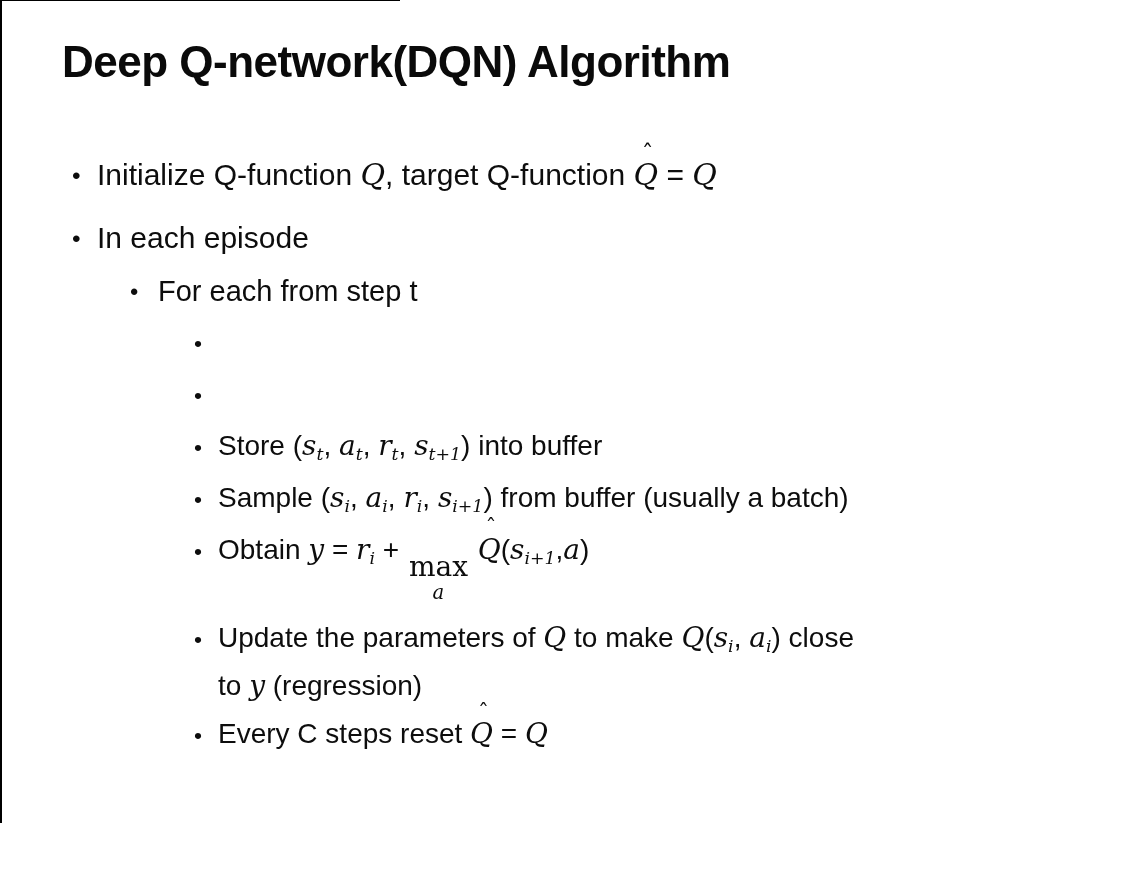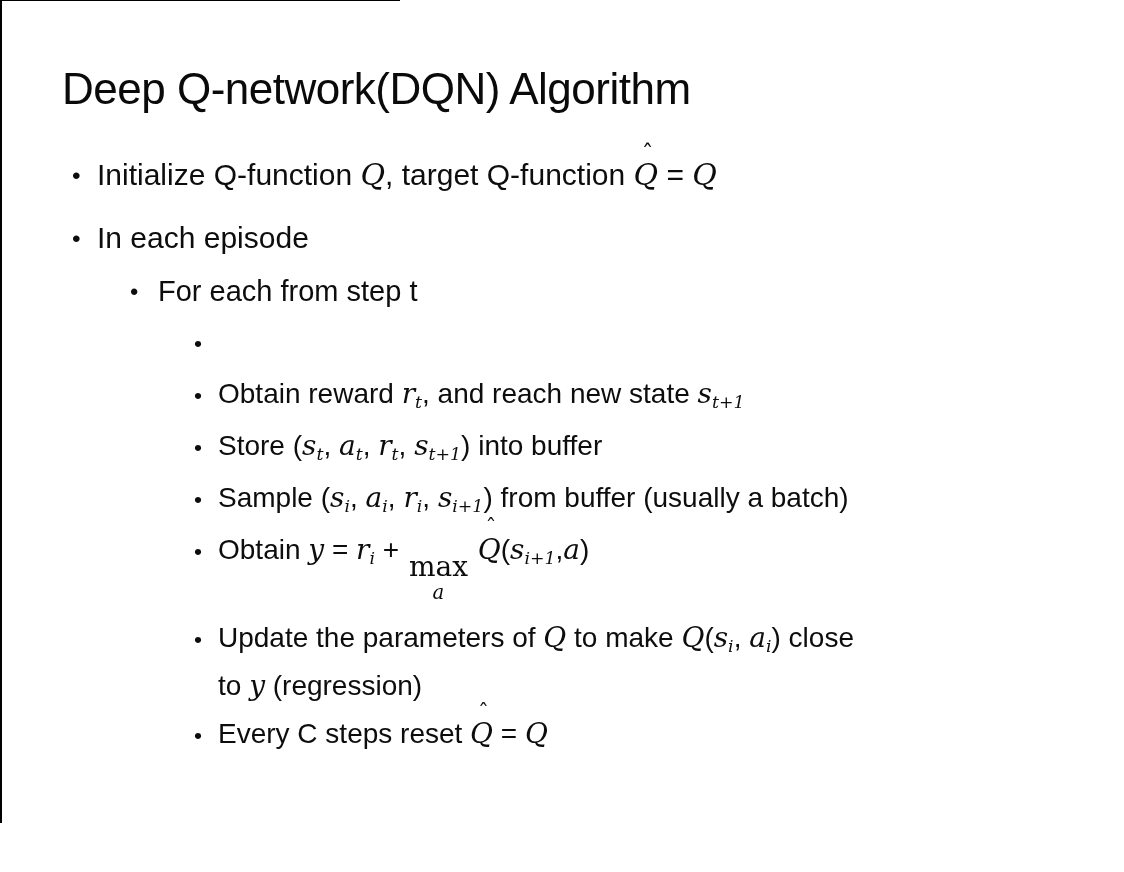--- a/index.html
+++ b/index.html
@@ -20,23 +20,23 @@
     background: #000000;
   }
   .edge-top {
     position: absolute;
     left: 0; top: 0;
     width: 400px; height: 1px;
     background: #000000;
   }
   .title {
     position: absolute;
-    left: 62px; top: 64px;
+    left: 62px; top: 37px;
     font-size: 44px;
-    font-weight: normal;
+    font-weight: bold;
     letter-spacing: -0.5px;
     color: #0a0a0a;
     white-space: nowrap;
   }
   .bullets {
     position: absolute;
     left: 0; top: 140px;
     width: 1118px;
   }
   .bullet { display: flex; align-items: flex-start; }
@@ -113,21 +113,20 @@
       </div>
       <div class="bullet lv2 b3">
         <span class="marker">•</span>
         <span class="content"><span class="txt">For each from step t</span></span>
       </div>
       <div class="bullet lv3 b4">
         <span class="marker">•</span>
       </div>
       <div class="bullet lv3 b5">
         <span class="marker">•</span>
-        <span class="content"><span class="txt">Obtain reward </span><span class="math">r<sub>t</sub></span><span class="txt">, and reach new state </span><span class="math">s<sub>t+1</sub></span></span>
       </div>
       <div class="bullet lv3 b6">
         <span class="marker">•</span>
         <span class="content"><span class="txt">Store (</span><span class="math">s<sub>t</sub></span><span class="txt">, </span><span class="math">a<sub>t</sub></span><span class="txt">, </span><span class="math">r<sub>t</sub></span><span class="txt">, </span><span class="math">s<sub>t+1</sub></span><span class="txt">) into buffer</span></span>
       </div>
       <div class="bullet lv3 b7">
         <span class="marker">•</span>
         <span class="content"><span class="txt">Sample (</span><span class="math">s<sub>i</sub></span><span class="txt">, </span><span class="math">a<sub>i</sub></span><span class="txt">, </span><span class="math">r<sub>i</sub></span><span class="txt">, </span><span class="math">s<sub>i+1</sub></span><span class="txt">) from buffer (usually a batch)</span></span>
       </div>
       <div class="bullet lv3 b8">

